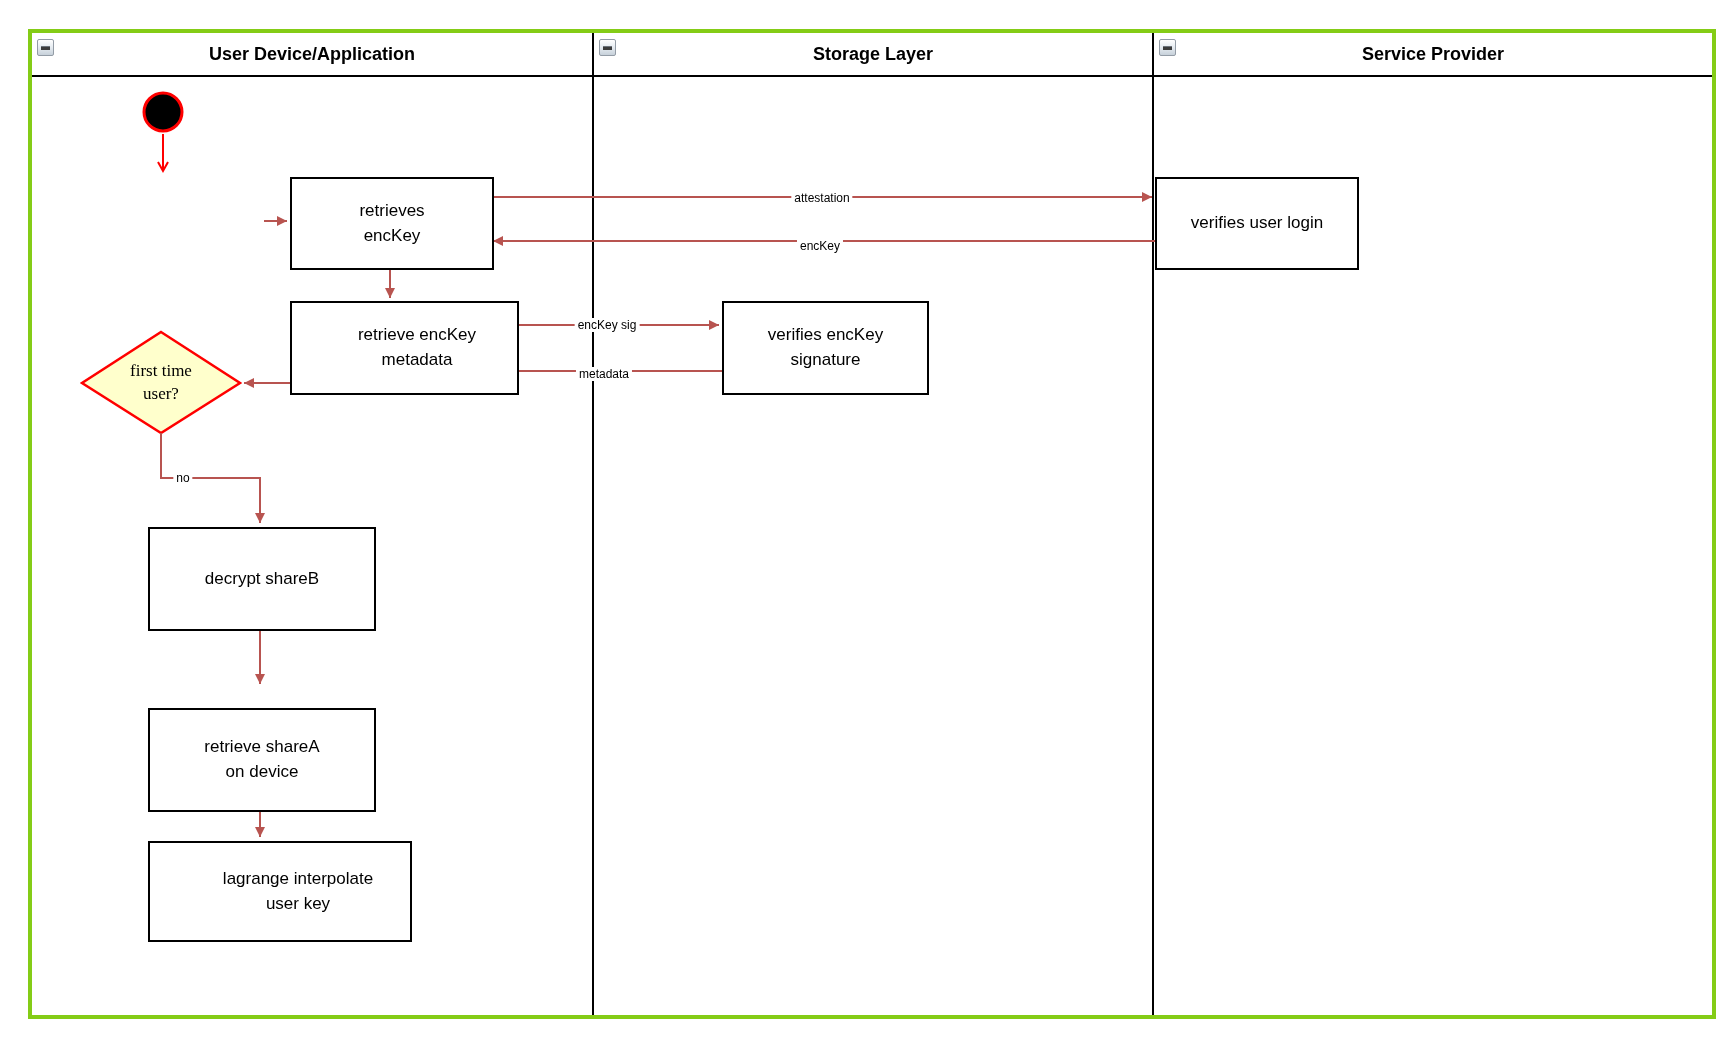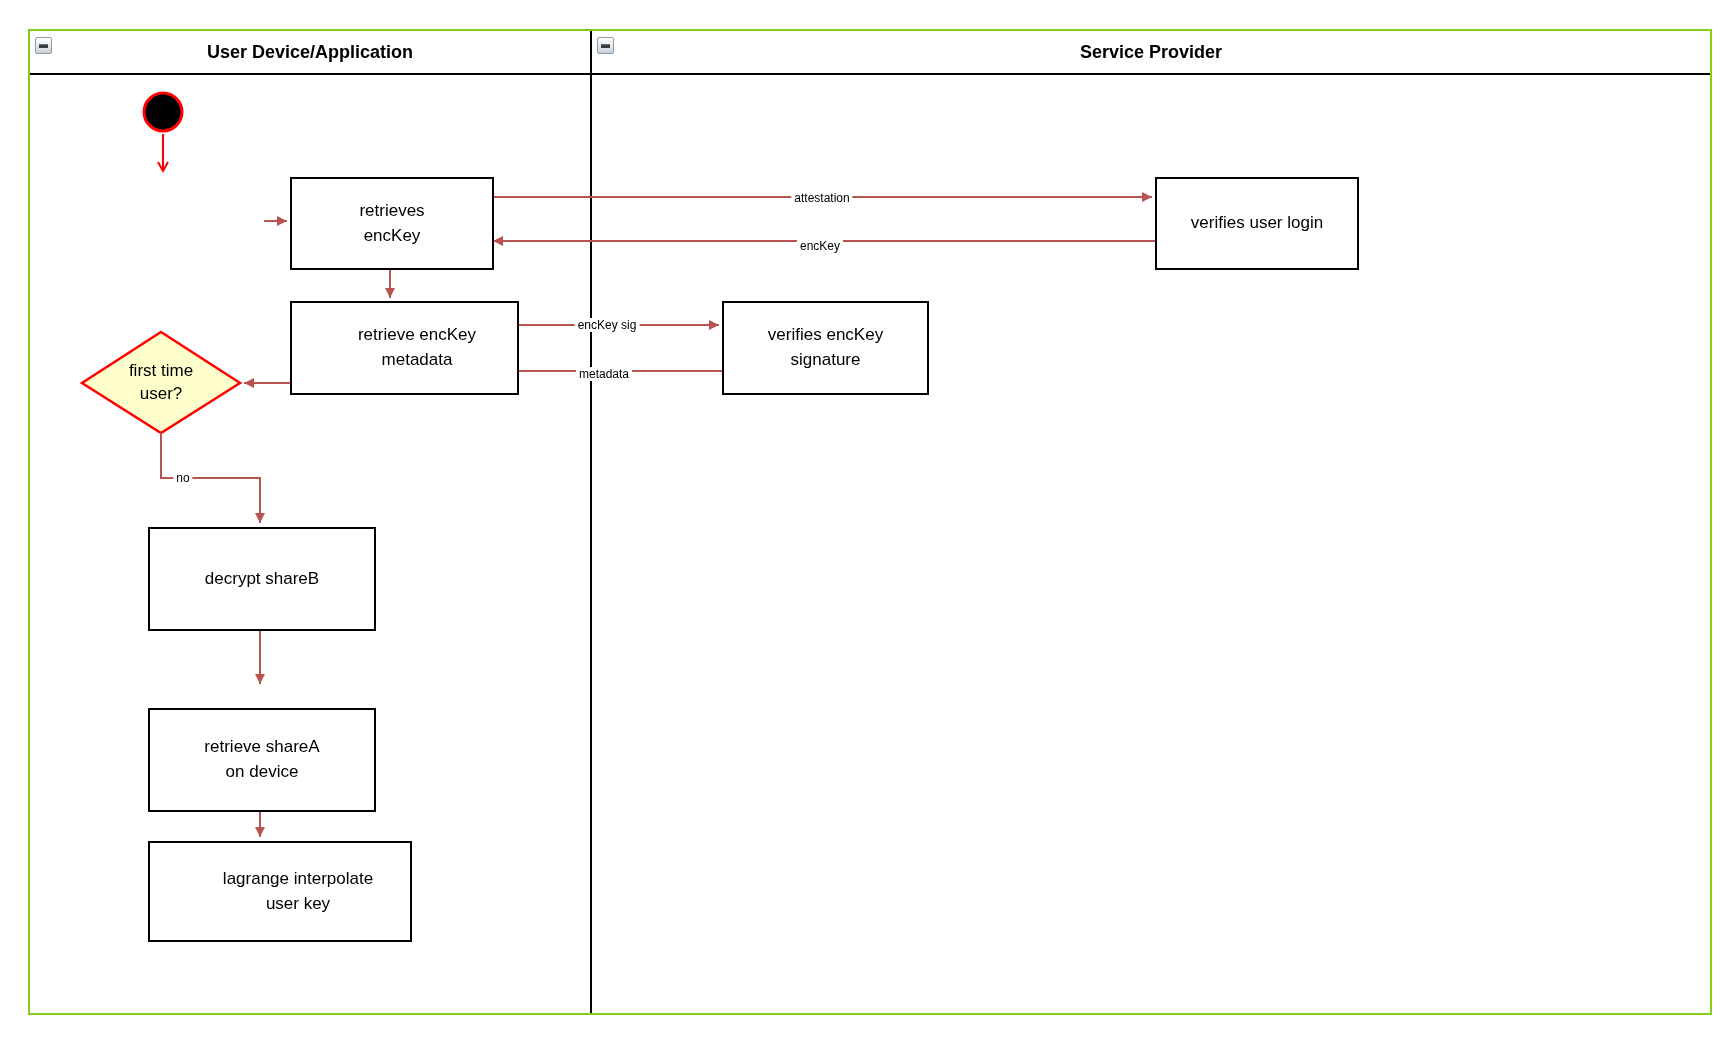--- a/index.html
+++ b/index.html
@@ -3,56 +3,64 @@
 <meta charset="utf-8">
 <style>
   html,body{margin:0;padding:0;background:#ffffff;}
   .canvas{
     position:relative;width:1732px;height:1038px;background:#ffffff;
     font-family:"Liberation Sans","DejaVu Sans",sans-serif;color:#000;
     overflow:hidden;
   }
   
   .frame{position:absolute;left:28px;top:29px;width:1680px;height:982px;
-         border:2px solid #84cc16;display:flex;z-index:1;background:#fff;justify-content:flex-end;}
+         border:4px solid #84cc16;display:flex;z-index:1;background:#fff;justify-content:flex-end;}
   .lane{position:relative;border-right:2px solid #000;}
   .lane:last-child{border-right:none;flex:1;}
   .lane-header{height:42px;border-bottom:2px solid #000;display:flex;
                align-items:center;justify-content:center;font-weight:bold;
                font-size:18px;position:relative;}
   .collapse-btn{position:absolute;left:5px;top:6px;width:15px;height:15px;
                 border:1px solid #939ca6;border-radius:2px;
                 background:linear-gradient(180deg,#ffffff 0%,#e8edf2 45%,#c7d1da 100%);
                 display:flex;align-items:center;justify-content:center;cursor:pointer;}
   .minus-glyph{display:block;width:9px;height:3px;background:#3c3c3c;border-top:1px solid #6d747c;}
   
   svg.wires{position:absolute;left:0;top:0;z-index:2;pointer-events:none;}
   
   .node{position:absolute;background:#ffffff;border:2px solid #000;z-index:3;
         display:flex;align-items:center;justify-content:center;text-align:center;
         font-size:17px;line-height:1.45;white-space:pre-line;}
   .diamond-label{position:absolute;z-index:3;display:flex;align-items:center;
         justify-content:center;text-align:center;font-size:17px;line-height:1.35;
-        white-space:pre-line;background:transparent;}
+        white-space:pre-line;background:transparent;font-family:Liberation Serif, serif;}
   
   .edge-label{position:absolute;z-index:4;transform:translate(-50%,-50%);
         background:#ffffff;padding:0 3px;font-size:12px;white-space:nowrap;}
 </style>
 </head>
 <body>
 
 <div class="canvas">
 
   <div class="frame">
     <div class="lane" style="width:560px;">
       <div class="lane-header">
         <span class="collapse-btn">
             <span class="minus-glyph"></span>
           </span>
         <span>User Device/Application</span>
+      </div>
+    </div>
+    <div class="lane" style="width:558px;">
+      <div class="lane-header">
+        <span class="collapse-btn">
+            <span class="minus-glyph"></span>
+          </span>
+        <span>Storage Layer</span>
       </div>
     </div>
     <div class="lane">
       <div class="lane-header">
         <span class="collapse-btn">
             <span class="minus-glyph"></span>
           </span>
         <span>Service Provider</span>
       </div>
     </div>

